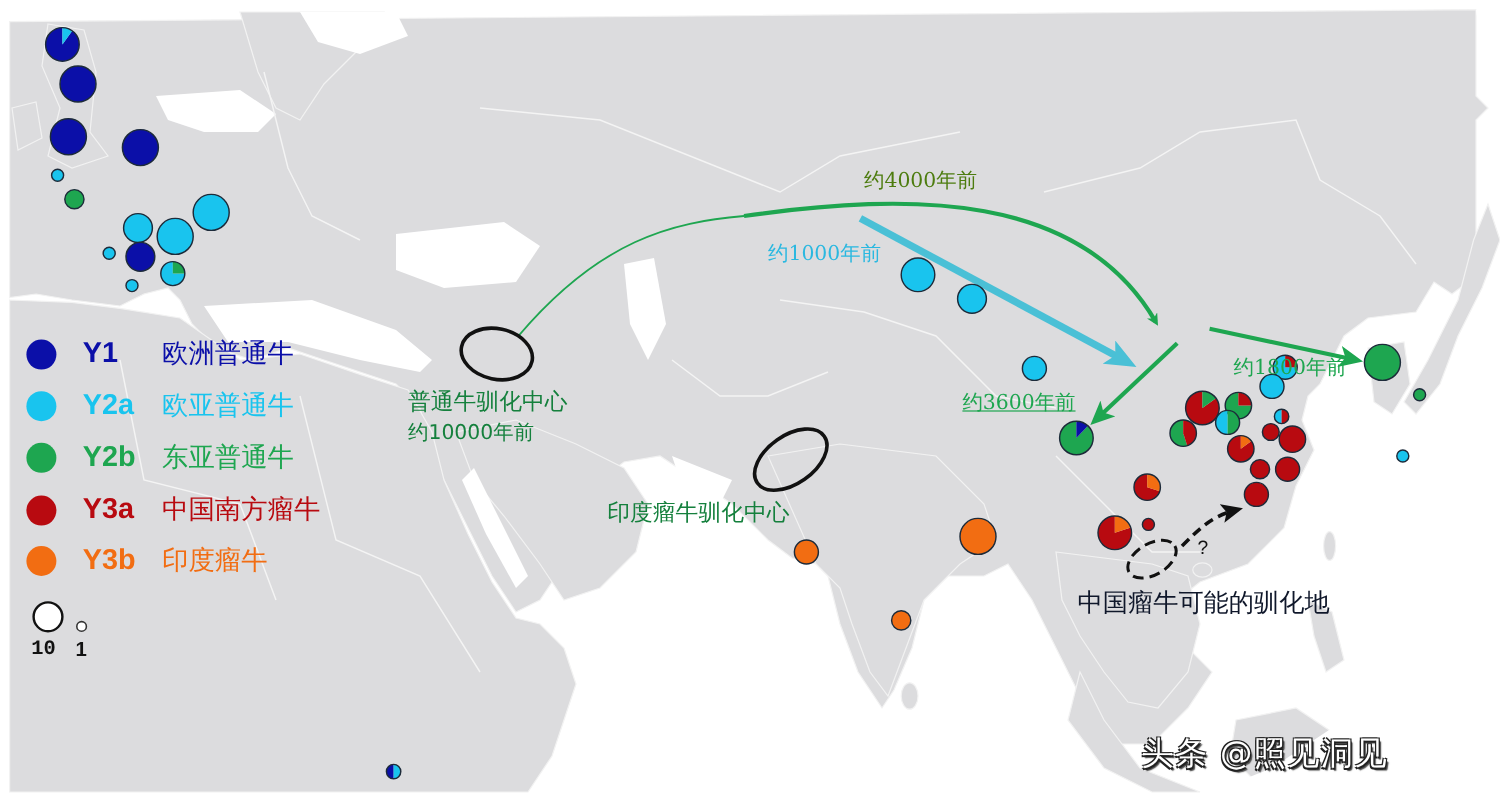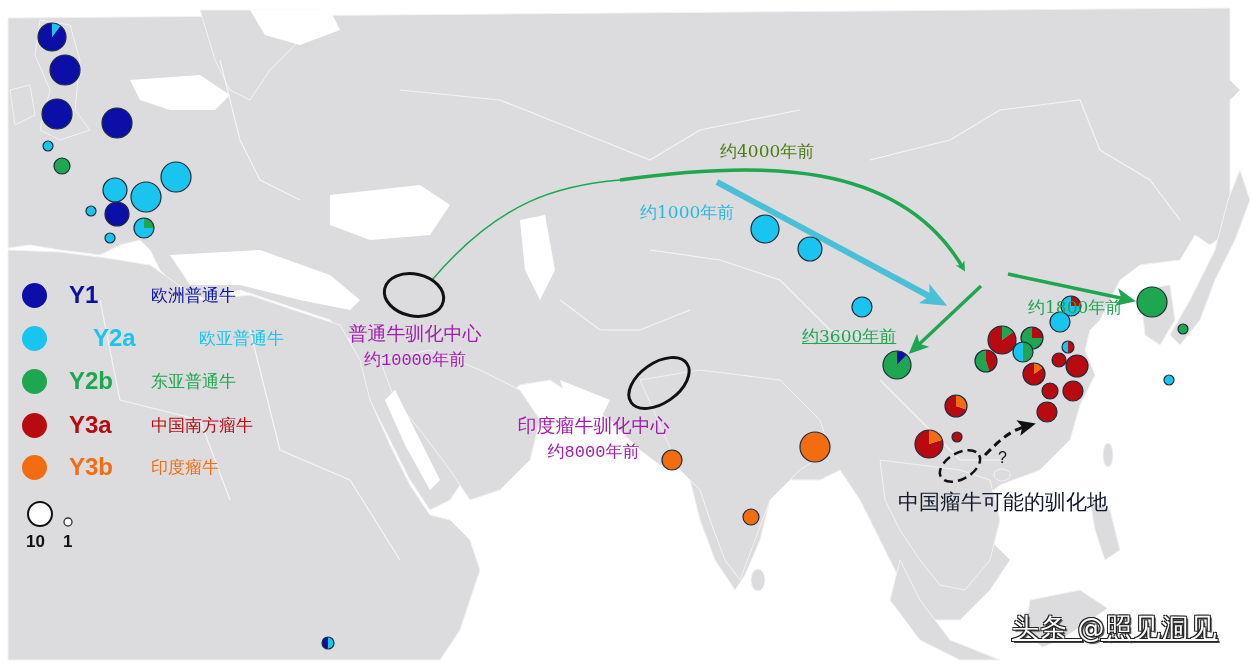--- a/index.html
+++ b/index.html
@@ -2,25 +2,25 @@
 <html><head>
 <meta charset="utf-8">
 <style>
   html, body { margin:0; padding:0; background:#ffffff; }
   body { width:1257px; height:664px; overflow:hidden; position:relative; font-family:"DejaVu Sans", sans-serif; }
   #map { position:absolute; left:0; top:0; width:1257px; height:664px; }
   .lbl { position:absolute; white-space:nowrap; line-height:1; }
   .legend-row { position:absolute; left:22px; height:30px; display:flex; align-items:center; }
   .legend-dot { width:25px; height:25px; border-radius:50%; display:inline-block; }
   .legend-code { font-family:"Liberation Sans", sans-serif; font-weight:bold; font-size:24px; margin-left:22px; width:66px; }
-  .legend-name { font-size:17px; margin-left:16px; }
-  .ann { color:#a21caf; font-size:19px; text-align:center; line-height:26px;font-family:Liberation Mono, monospace; }
+  .legend-name { font-size:22px; margin-left:0px; }
+  .ann { color:#15803d; font-size:19px; text-align:left; line-height:26px; }
   .arrow-lbl { font-family:"DejaVu Serif", serif; font-size:17px; }
-  .watermark { position:absolute; left:1012px; top:610px; font-size:27px; color:#fff; letter-spacing:1px;
-    text-shadow: -1px -1px 0 #222, 1px -1px 0 #222, -1px 1px 0 #222, 1px 1px 0 #222, 2px 2px 1px #444; text-decoration: underline; }
+  .watermark { position:absolute; left:951px; top:610px; font-size:27px; color:#fff; letter-spacing:1px;
+    text-shadow: -1px -1px 0 #222, 1px -1px 0 #222, -1px 1px 0 #222, 1px 1px 0 #222, 2px 2px 1px #444; }
 </style>
 </head>
 <body>
 
 <svg id="map" viewBox="0 0 1257 664" xmlns="http://www.w3.org/2000/svg">
 
   <g fill="#dcdcde" stroke="#f2f2f2" stroke-width="1">
 
     <path d="M8,18 L1230,8 L1230,80 L1240,90 L1230,100 L1230,230 L1210,245 L1195,235 L1180,260 L1140,265 L1120,280 L1110,300 L1100,320 L1090,330 L1085,350 L1095,375 L1080,405 L1070,440 L1040,470 L1000,485 L975,505 L990,540 L1010,560 L990,590 L960,620 L930,620 L900,580 L880,540 L860,500 L840,470 L820,480 L790,480 L770,500 L760,540 L745,575 L735,590 L715,560 L700,520 L690,480 L680,470 L660,465 L640,450 L610,420 L580,400 L550,380 L520,385 L500,400 L490,430 L470,470 L450,500 L430,510 L410,480 L390,440 L375,410 L360,380 L350,340 L330,320 L300,310 L270,300 L240,290 L210,300 L180,290 L160,270 L150,250 L140,240 L120,245 L100,255 L60,250 L30,245 L8,248 Z"></path>
 
@@ -287,51 +287,50 @@
   <circle cx="40" cy="514" r="12" fill="#ffffff" stroke="#111" stroke-width="2"></circle>
   <circle cx="68" cy="522" r="4" fill="#ffffff" stroke="#333" stroke-width="1.3"></circle>
 </svg>
 
 <div>
   <div class="legend-row" style="top:280px;">
     <span class="legend-dot" style="background:#0b0fa8"></span>
     <span class="legend-code" style="color:#0b0fa8">Y1</span>
     <span class="legend-name" style="color:#0b0fa8">欧洲普通牛</span>
   </div>
-  <div class="legend-row" style="top:323px;gap:24px;">
+  <div class="legend-row" style="top:323px;">
     <span class="legend-dot" style="background:#19c4ee"></span>
     <span class="legend-code" style="color:#19c4ee">Y2a</span>
     <span class="legend-name" style="color:#19c4ee">欧亚普通牛</span>
   </div>
   <div class="legend-row" style="top:366px;">
     <span class="legend-dot" style="background:#1ea650"></span>
     <span class="legend-code" style="color:#1ea650">Y2b</span>
     <span class="legend-name" style="color:#1ea650">东亚普通牛</span>
   </div>
   <div class="legend-row" style="top:410px;">
     <span class="legend-dot" style="background:#b80a10"></span>
     <span class="legend-code" style="color:#b80a10">Y3a</span>
     <span class="legend-name" style="color:#b80a10">中国南方瘤牛</span>
   </div>
   <div class="legend-row" style="top:452px;">
     <span class="legend-dot" style="background:#f26d12"></span>
     <span class="legend-code" style="color:#f26d12">Y3b</span>
     <span class="legend-name" style="color:#f26d12">印度瘤牛</span>
   </div>
-  <span class="lbl" style="left:26px; top:533px; font-family:Liberation Sans, sans-serif; font-weight:bold; font-size:17px; color:#111;">10</span>
+  <span class="lbl" style="left:26px; top:533px; font-family:Liberation Mono, monospace; font-weight:bold; font-size:17px; color:#111;">10</span>
   <span class="lbl" style="left:63px; top:533px; font-family:'Liberation Sans', sans-serif; font-weight:bold; font-size:17px; color:#111;">1</span>
 </div>
 
 <div class="lbl ann" style="left:340px; top:322px; width:150px;">
   <div>普通牛驯化中心</div>
   <div style="font-size:17px;">约10000年前</div>
 </div>
 <div class="lbl ann" style="left:506px; top:414px; width:175px;">
   <div>印度瘤牛驯化中心</div>
-  <div style="font-size:17px;">约8000年前</div>
 </div>
 <span class="lbl" style="left:898px; top:492px; font-size:21px; color:#0f172a;">中国瘤牛可能的驯化地</span>
 <span class="lbl" style="left:998px; top:450px; font-size:16px; color:#111; font-family:'Liberation Sans', sans-serif;">?</span>
 
 <span class="lbl arrow-lbl" style="left:720px; top:143px; color:#4d7c0f;">约4000年前</span>
 <span class="lbl arrow-lbl" style="left:640px; top:204px; color:#2ab8e0;">约1000年前</span>
 <span class="lbl arrow-lbl" style="left:802px; top:328px; color:#1ea650;text-decoration:underline;">约3600年前</span>
 <span class="lbl arrow-lbl" style="left:1028px; top:262px; color:#1ea650;margin-top:37px;">约1800年前</span>
 
 <span class="watermark">头条 @照见洞见</span>

